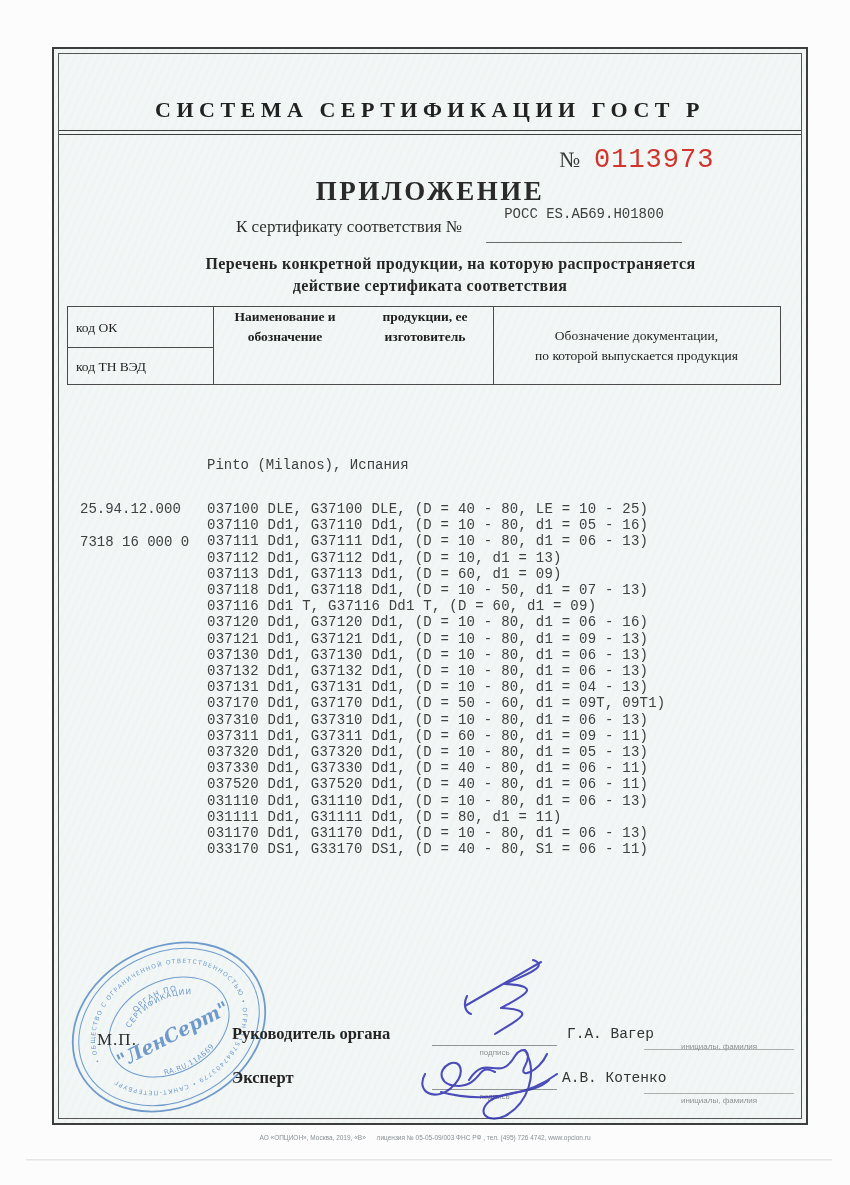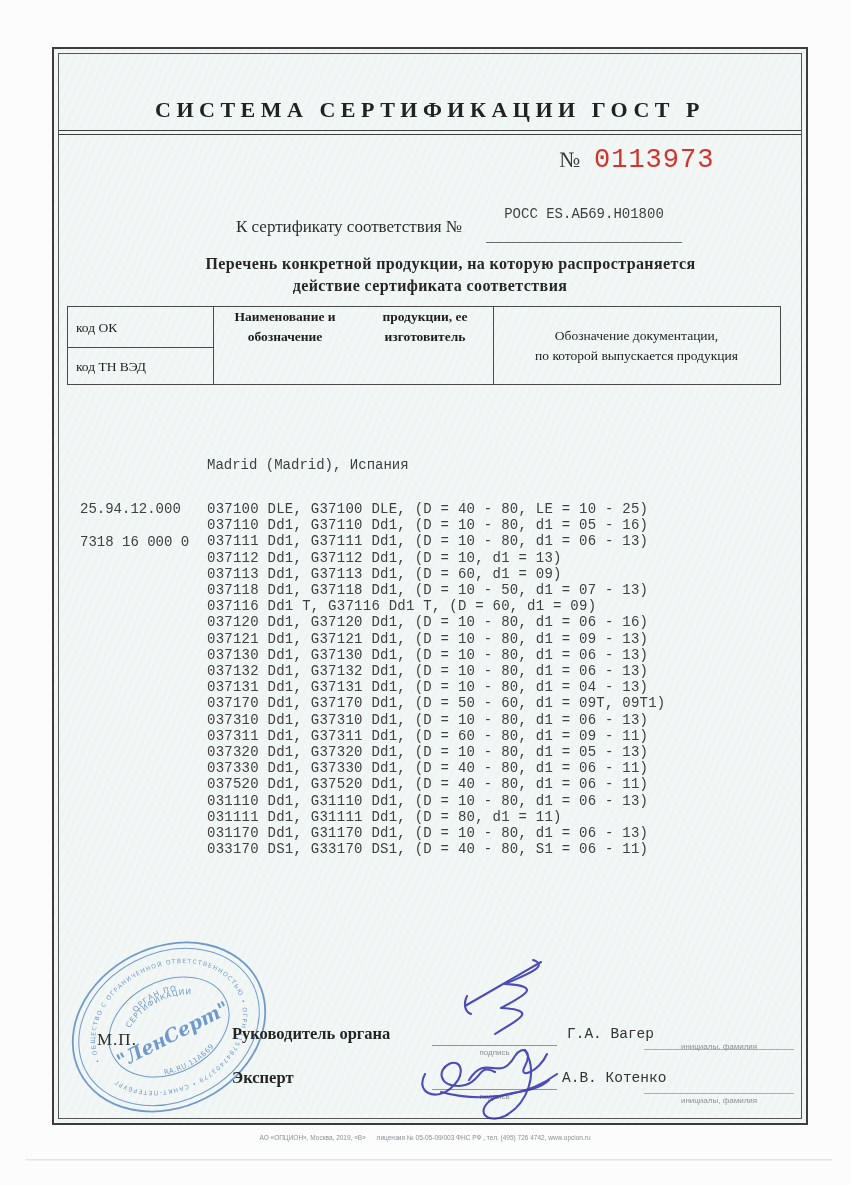--- a/index.html
+++ b/index.html
@@ -83,20 +83,21 @@
 <div class="page">
   <div class="inner-frame"></div>
   <div class="head-sep"></div>
 
   <div class="hdr-system">СИСТЕМА СЕРТИФИКАЦИИ ГОСТ Р</div>
 
   <div class="doc-number">
     <span class="nsign">№</span><span class="digits">0113973</span>
   </div>
 
+  <div class="doc-title">ПРИЛОЖЕНИЕ</div>
   <div class="cert-line-label">К сертификату соответствия №</div>
   <div class="cert-number mono">РОСС ES.АБ69.Н01800</div>
 
   <div class="subtitle1">Перечень конкретной продукции,  на которую распространяется</div>
   <div class="subtitle2">действие сертификата соответствия</div>
 
   <div class="tbl">
     <div class="v1"></div>
     <div class="v2"></div>
     <div class="h1"></div>
@@ -106,21 +107,21 @@
       <span>Наименование и обозначение</span>
       <span>продукции, ее изготовитель</span>
     </div>
     <div class="cell c3">
       <span>Обозначение документации,</span>
       <span>по которой выпускается продукция</span>
     </div>
   </div>
 
   <div class="manufacturer mono">
-    <div>Madrid (Madrid), Испания</div>
+    <div>Pinto (Milanos), Испания</div>
   </div>
 
   <div class="ok-code mono">25.94.12.000</div>
   <div class="tnved-code mono">7318 16 000 0</div>
 
   <div class="products mono"><div>037100 DLE, G37100 DLE, (D = 40 - 80, LE = 10 - 25)</div><div>037110 Dd1, G37110 Dd1, (D = 10 - 80, d1 = 05 - 16)</div><div>037111 Dd1, G37111 Dd1, (D = 10 - 80, d1 = 06 - 13)</div><div>037112 Dd1, G37112 Dd1, (D = 10, d1 = 13)</div><div>037113 Dd1, G37113 Dd1, (D = 60, d1 = 09)</div><div>037118 Dd1, G37118 Dd1, (D = 10 - 50, d1 = 07 - 13)</div><div>037116 Dd1 T, G37116 Dd1 T, (D = 60, d1 = 09)</div><div>037120 Dd1, G37120 Dd1, (D = 10 - 80, d1 = 06 - 16)</div><div>037121 Dd1, G37121 Dd1, (D = 10 - 80, d1 = 09 - 13)</div><div>037130 Dd1, G37130 Dd1, (D = 10 - 80, d1 = 06 - 13)</div><div>037132 Dd1, G37132 Dd1, (D = 10 - 80, d1 = 06 - 13)</div><div>037131 Dd1, G37131 Dd1, (D = 10 - 80, d1 = 04 - 13)</div><div>037170 Dd1, G37170 Dd1, (D = 50 - 60, d1 = 09T, 09T1)</div><div>037310 Dd1, G37310 Dd1, (D = 10 - 80, d1 = 06 - 13)</div><div>037311 Dd1, G37311 Dd1, (D = 60 - 80, d1 = 09 - 11)</div><div>037320 Dd1, G37320 Dd1, (D = 10 - 80, d1 = 05 - 13)</div><div>037330 Dd1, G37330 Dd1, (D = 40 - 80, d1 = 06 - 11)</div><div>037520 Dd1, G37520 Dd1, (D = 40 - 80, d1 = 06 - 11)</div><div>031110 Dd1, G31110 Dd1, (D = 10 - 80, d1 = 06 - 13)</div><div>031111 Dd1, G31111 Dd1, (D = 80, d1 = 11)</div><div>031170 Dd1, G31170 Dd1, (D = 10 - 80, d1 = 06 - 13)</div><div>033170 DS1, G33170 DS1, (D = 40 - 80, S1 = 06 - 11)</div></div>
 
   <svg class="stamp-svg" width="215" height="180" viewBox="0 0 215 180">
     <defs>
       <path id="ringPath" d="M 30 90 A 77 60 0 1 1 184 90 A 77 60 0 1 1 30 90"></path>

